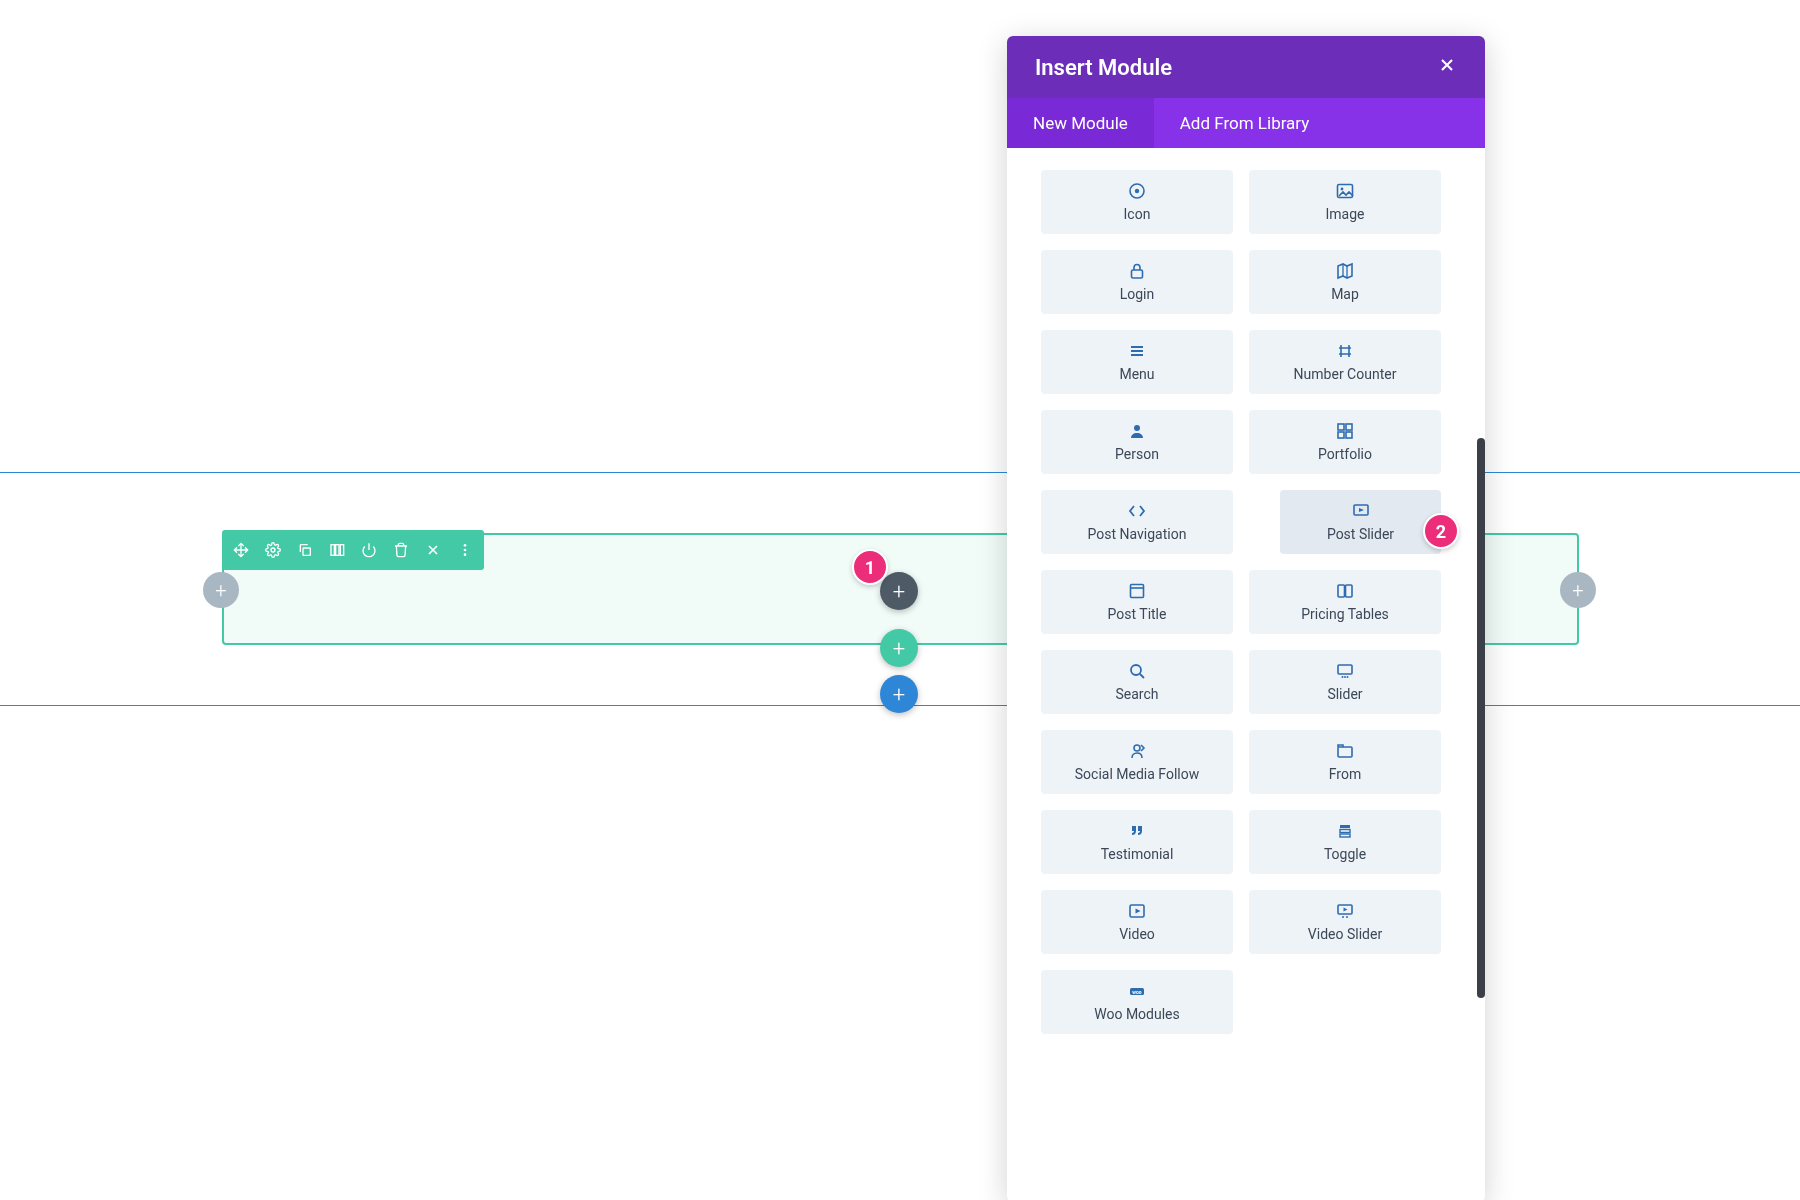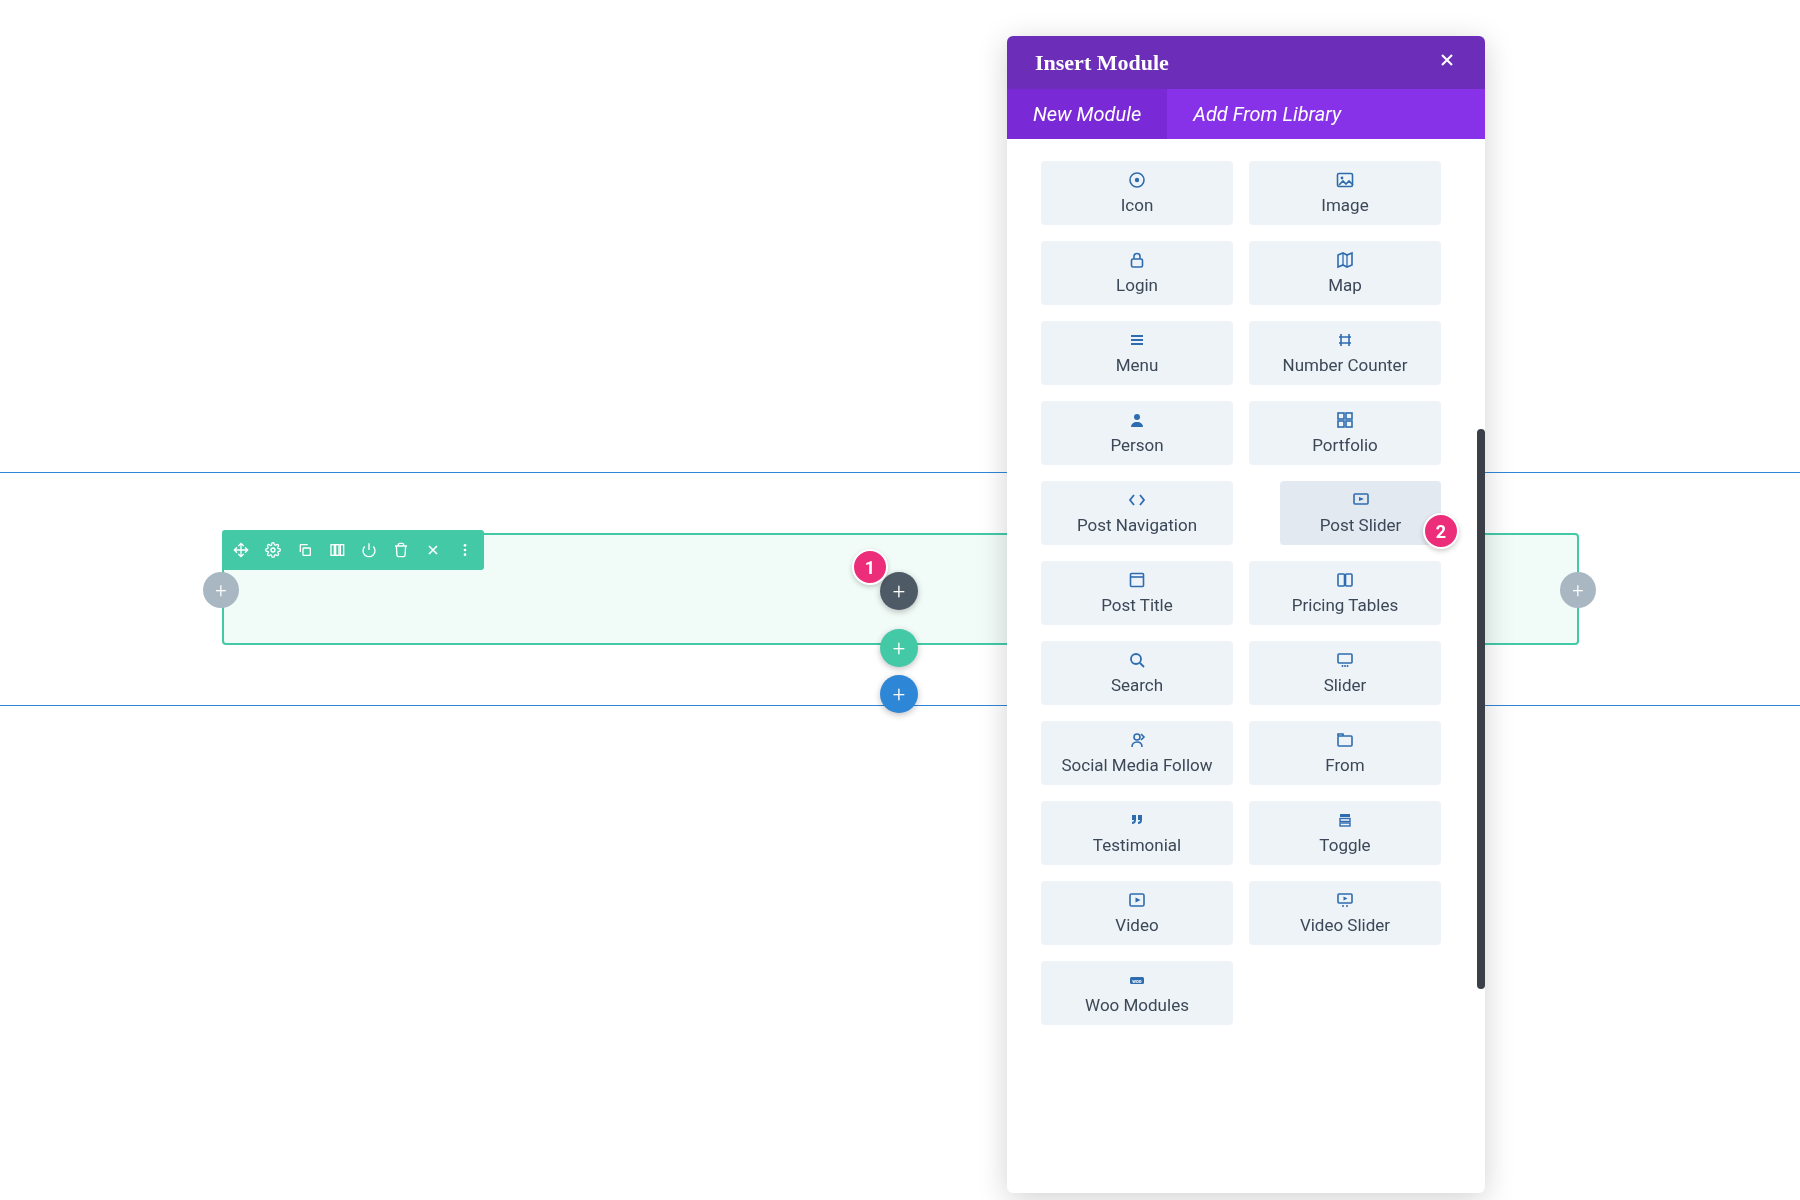--- a/index.html
+++ b/index.html
@@ -112,43 +112,41 @@
     width: 478px;
     background: #fff;
     border-radius: 6px;
     box-shadow: 0 6px 30px rgba(0,0,0,0.18);
     z-index: 10;
     overflow: hidden;
   }
   .modal-header {
     background: #6C2EB9;
     color: #fff;
-    height: 53px;
+    height: 62px;
     display: flex;
     align-items: center;
     justify-content: space-between;
     padding: 0 28px;
     font-size: 22px;
     font-weight: 600;
-    font-family: Liberation Serif, serif;
   }
   .modal-close { cursor: pointer; font-size: 22px; }
   .modal-tabs {
     display: flex;
     height: 50px;
   }
   .modal-tabs .tab {
     height: 100%;
     display: flex;
     align-items: center;
     padding: 0 26px;
     color: #fff;
-    font-size: 20px;
+    font-size: 17px;
     cursor: pointer;
-    font-style: italic;
   }
   .modal-tabs .tab.active { background: #8731E8; }
   .modal-tabs .tab.inactive { background: #8731E8; opacity: 1; }
   .modal-tabs { background: #8731E8; }
   .modal-tabs .tab.active { background: #7A29D6; }
 
   .modal-body {
     position: relative;
     padding: 22px 28px 22px 34px;
     height: 1054px; 
@@ -164,21 +162,21 @@
     background: #EEF3F7;
     border-radius: 4px;
     height: 64px;
     display: flex;
     flex-direction: column;
     align-items: center;
     justify-content: center;
     gap: 6px;
     cursor: pointer;
     color: #3C4858;
-    font-size: 17px;
+    font-size: 14px;
   }
   .module-card.hover {
     background: #E2E9F0;
     margin-left: 31px;
   }
   .module-card .mc-icon {
     color: #2E6CB0;
     height: 18px;
     display: flex;
     align-items: center;

